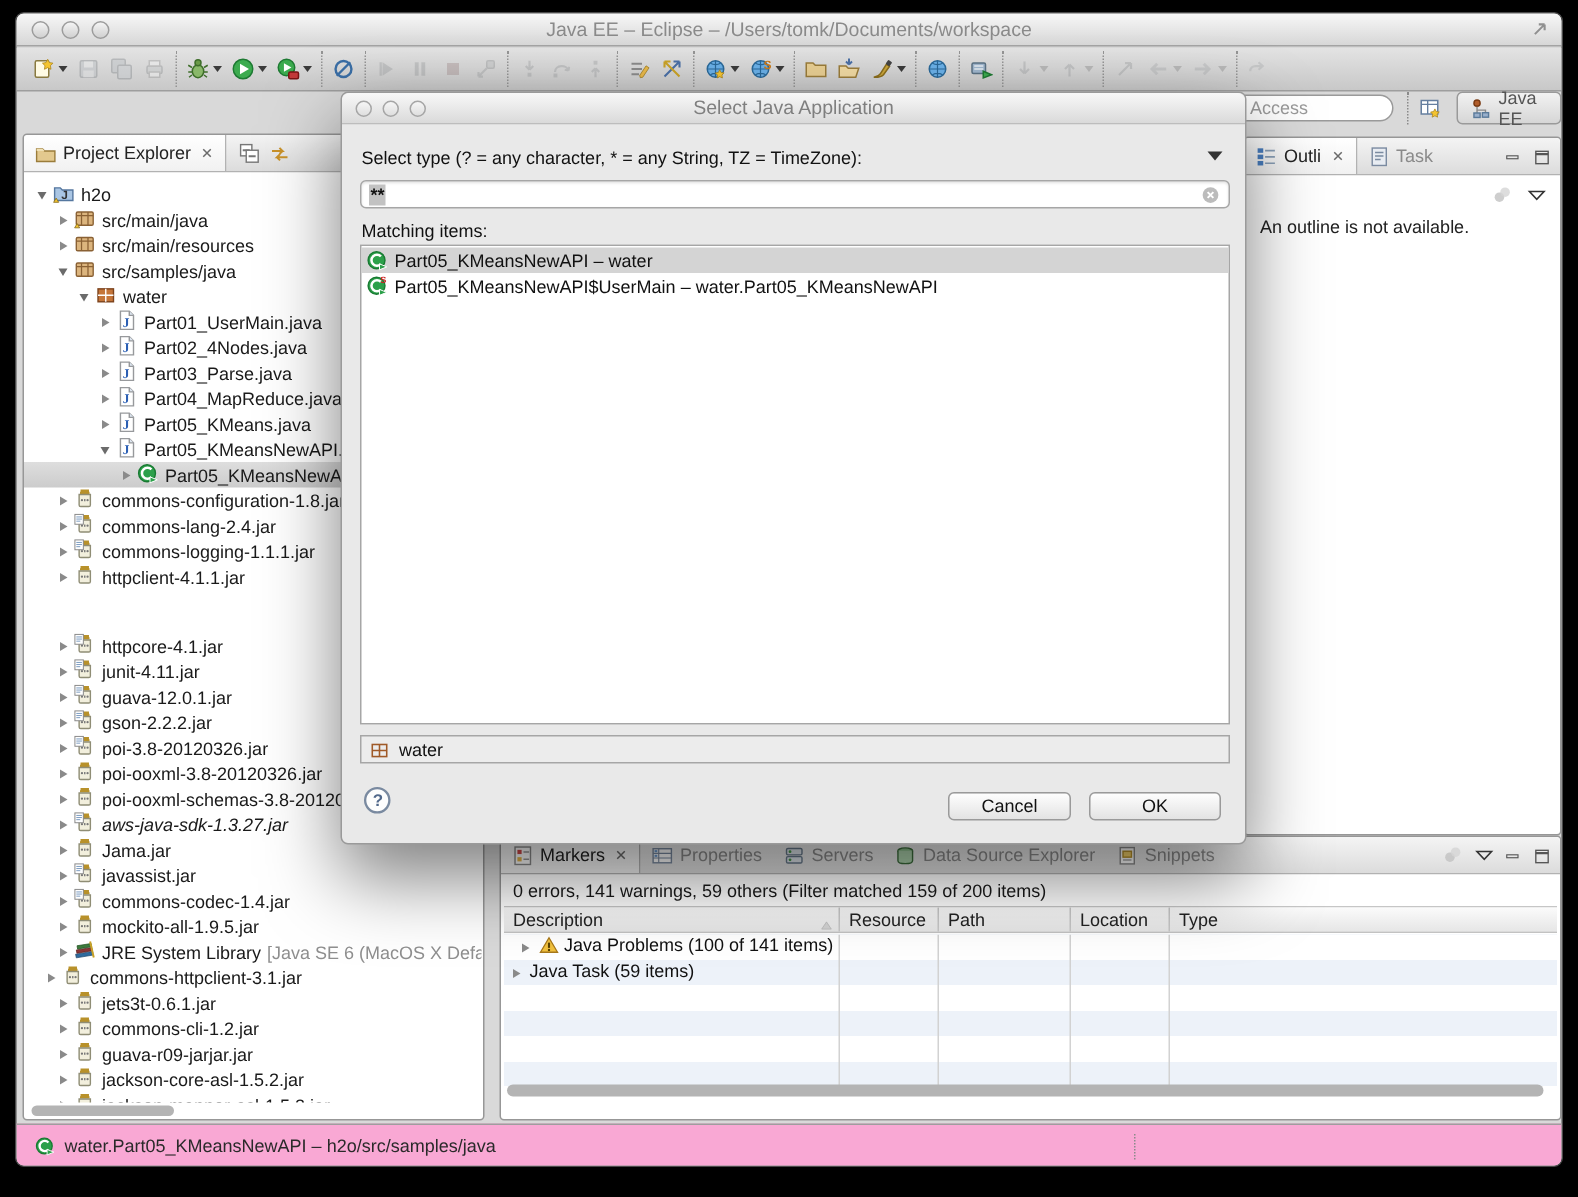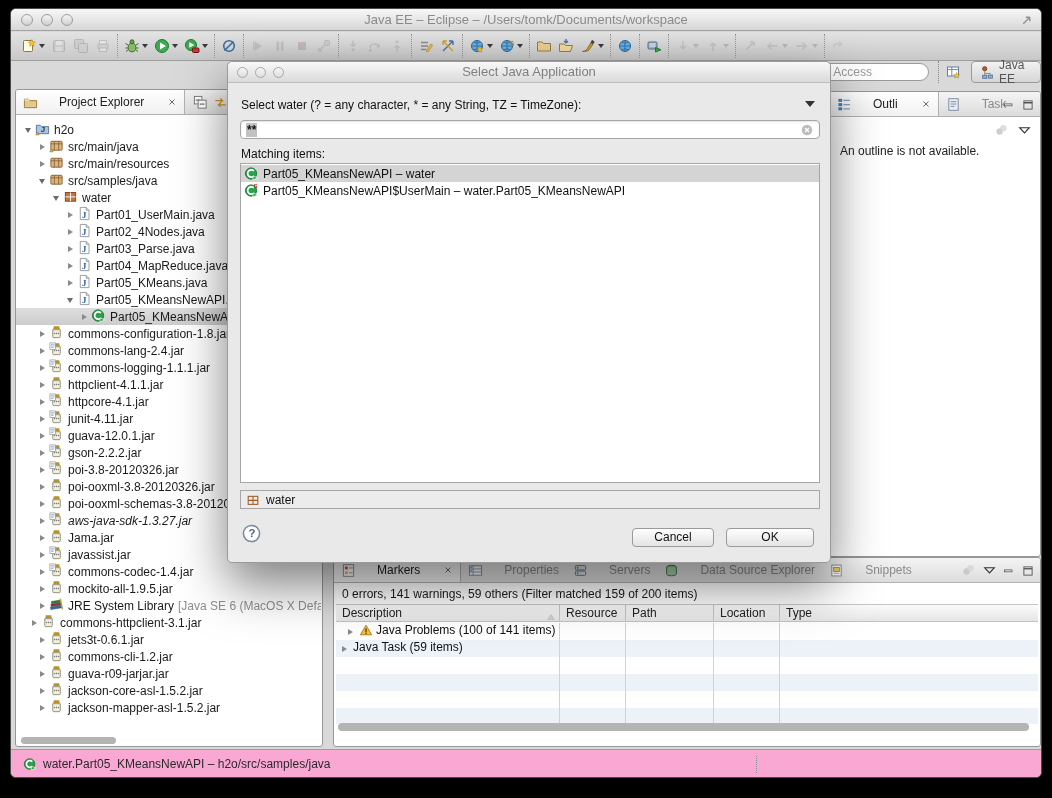--- a/index.html
+++ b/index.html
@@ -24,21 +24,21 @@
   
   .qa{position:absolute;left:778px;top:54px;width:140px;height:18px;border:1px solid #9a9a9a;border-radius:9px;background:#fff;font-size:12px;color:#9a9a9a;line-height:16px;padding-left:10px}
   .qasep{position:absolute;left:927px;top:52px;height:22px;border-left:1px dotted #8a8a8a}
   .perspnew{position:absolute;left:935px;top:55px}
   .javaee{position:absolute;left:960px;top:52px;height:22px;border:1px solid #9a9a9a;border-radius:4px;background:linear-gradient(#f2f2f2,#d6d6d6);display:flex;align-items:center;gap:4px;padding:0 8px;font-size:12px;color:#555}
   .ic{display:inline-flex;flex:none}
   .ic svg{width:15px;height:15px;display:block}
   
   .panel{position:absolute;background:#fff;border:1px solid #979797;border-radius:3px}
   .phdr{position:relative;height:25px;background:linear-gradient(#f4f4f4,#dcdcdc);border-bottom:1px solid #b2b2b2;border-radius:3px 3px 0 0;display:flex;align-items:stretch}
-  .tab{display:flex;align-items:center;gap:21px;padding:0 7px;font-size:12px;color:#8a8a8a}
+  .tab{display:flex;align-items:center;gap:4px;padding:0 7px;font-size:12px;color:#8a8a8a}
   .tab.active{background:linear-gradient(#ffffff,#f1f1f1);border-right:1px solid #b2b2b2;border-radius:3px 0 0 0;color:#222}
   .tabclose{margin-left:2px;display:inline-flex}
   .pbtns{display:flex;gap:5px;align-items:center;margin-left:8px}
   .mini{position:absolute;right:6px;top:0;height:25px;display:flex;gap:7px;align-items:center}
   
   .explorer{left:4px;top:80px;width:308px;height:658px}
   .tree{position:absolute;left:0;top:26px;right:1px;bottom:11px;overflow:hidden;padding-top:5px;background:#fff}
   .trow{height:17px;display:flex;align-items:center;white-space:nowrap;font-size:12px;color:#1a1a1a}
   .trow.sel{background:linear-gradient(#dedede,#cccccc)}
   .disc{width:12px;flex:none;display:flex;justify-content:center;align-items:center}
@@ -650,21 +650,21 @@
               <svg viewBox="0 0 16 16" style="width:15px;height:15px">
                 <path d="M5 2.2 h6 M4.6 3.8 h6.8" stroke="#b8912a" stroke-width="1.5"></path>
                 <path d="M4 5 h8 v7.4 a1.1 1.1 0 0 1 -1.1 1.1 h-5.8 a1.1 1.1 0 0 1 -1.1 -1.1z" fill="#f2efdd" stroke="#8f8d75"></path>
                 <circle cx="6" cy="9" r=".8" fill="#777"></circle>
                 <rect x="7.5" y="8.2" width="1" height="1.6" fill="#777"></rect>
                 <circle cx="10" cy="9" r=".8" fill="#777"></circle>
               </svg>
             </span></span>
           <span class="tlabel">httpclient-4.1.1.jar</span>
         </div>
-        <div class="trow" style="padding-left: 20px;">
+        <div class="trow" style="padding-left: 20px; margin-top: 29px;">
           <span class="disc closed">
             <i></i>
           </span>
           <span class="ti"><span class="ic ">
               <svg viewBox="0 0 16 16" style="width:15px;height:15px">
                 <path d="M5 2.2 h6 M4.6 3.8 h6.8" stroke="#b8912a" stroke-width="1.5"></path>
                 <path d="M4 5 h8 v7.4 a1.1 1.1 0 0 1 -1.1 1.1 h-5.8 a1.1 1.1 0 0 1 -1.1 -1.1z" fill="#f2efdd" stroke="#8f8d75"></path>
                 <circle cx="6" cy="9" r=".8" fill="#777"></circle>
                 <rect x="7.5" y="8.2" width="1" height="1.6" fill="#777"></rect>
                 <circle cx="10" cy="9" r=".8" fill="#777"></circle>
@@ -1165,21 +1165,21 @@
 
   <div class="dialog">
     <div class="dtitle">
       <div class="dlights">
         <span class="dlight"></span>
         <span class="dlight"></span>
         <span class="dlight"></span>
       </div>
       <div class="dtitletext">Select Java Application</div>
     </div>
-    <div class="dlabel">Select water (? = any character, * = any String, TZ = TimeZone):</div>
+    <div class="dlabel">Select type (? = any character, * = any String, TZ = TimeZone):</div>
     <span class="dmenu"></span>
     <div class="dinput">
       <span class="selval">**</span>
       <span class="dclear" id="d-clear">
           <svg viewBox="0 0 16 16" style="width:14px;height:14px">
             <circle cx="8" cy="8" r="6" fill="#bcbcbc"></circle>
             <path d="M5.8 5.8 L10.2 10.2 M10.2 5.8 L5.8 10.2" stroke="#fff" stroke-width="1.5"></path>
           </svg>
         </span>
     </div>

